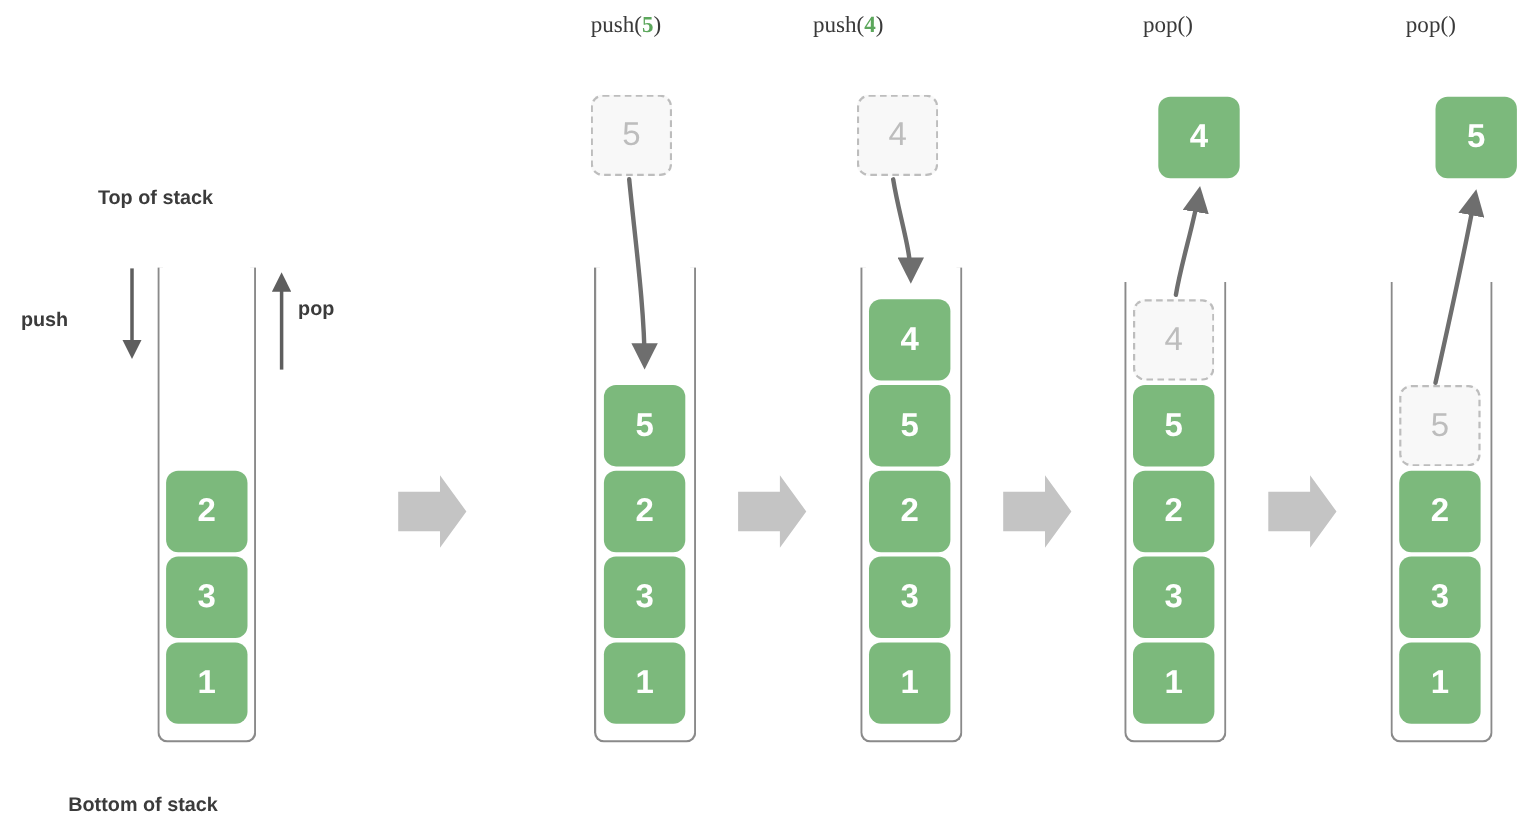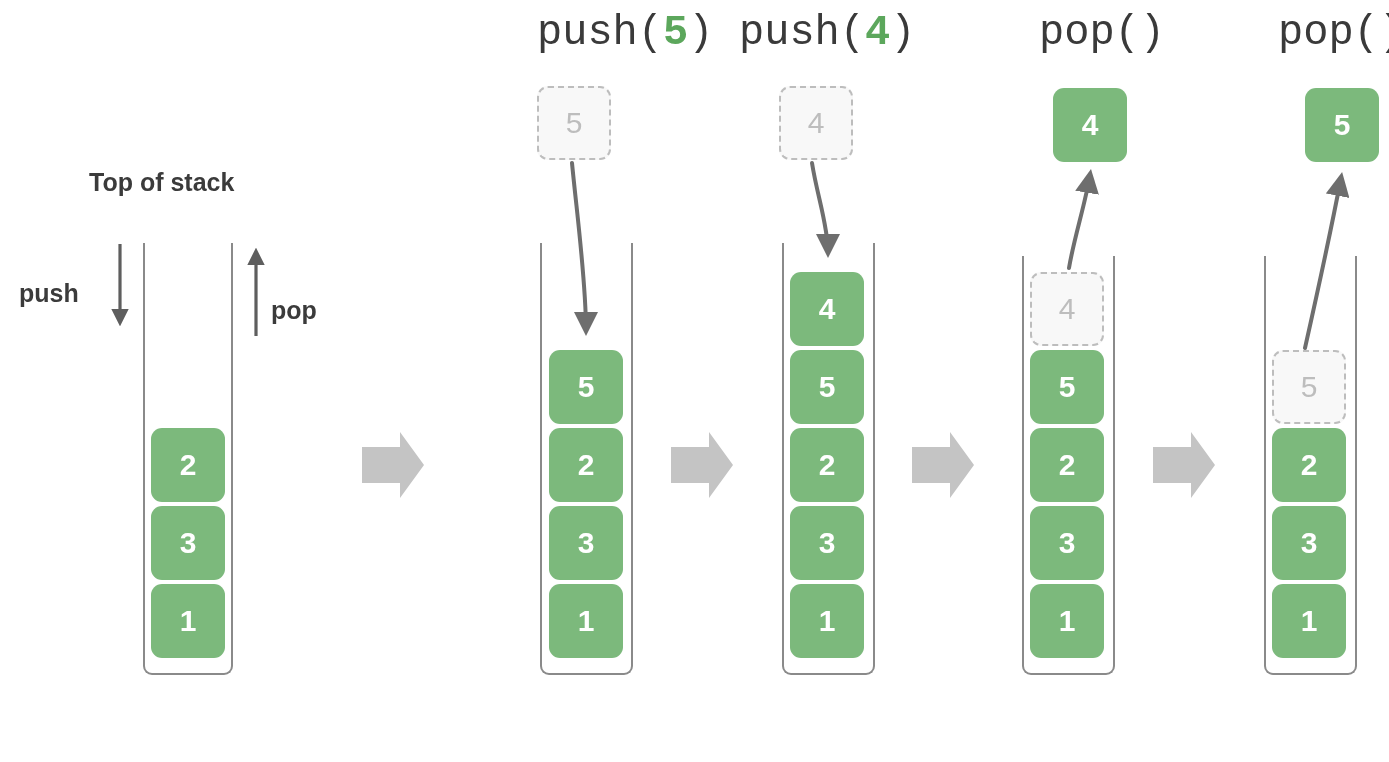--- a/index.html
+++ b/index.html
@@ -16,37 +16,37 @@
   #canvas {
     position: relative;
     width: 1389px;
     height: 762px;
     background: #ffffff;
   }
 
   
   .op-label {
     position: absolute;
-    font-family: Liberation Mono, monospace;
-    font-size: 42px;
+    font-family: Liberation Serif, serif;
+    font-size: 21px;
     color: #3a3a3a;
     white-space: nowrap;
     letter-spacing: 0px;
     line-height: 1;
   }
   .op-label .arg {
     color: #5CA75C;
     font-weight: bold;
   }
 
   .bold-label {
     position: absolute;
     font-family: "Liberation Sans", sans-serif;
     font-weight: bold;
-    font-size: 25px;
+    font-size: 18px;
     color: #3b3b3b;
     white-space: nowrap;
     line-height: 1;
   }
 
   
   .stack {
     position: absolute;
     box-sizing: border-box;
     border-left: 2.5px solid #8a8a8a;
@@ -110,24 +110,25 @@
   <div class="op-label" style="left:1039px; top:12px;">
     <span>pop(</span><span class="arg"></span><span>)</span>
   </div>
 
   <div class="op-label" style="left:1278px; top:12px;">
     <span>pop(</span><span class="arg"></span><span>)</span>
   </div>
 
   <div class="bold-label" style="left:89px; top:170px;">Top of stack</div>
 
+  <div class="bold-label" style="left:62px; top:722px;">Bottom of stack</div>
 
   <div class="bold-label" style="left:19px; top:281px;">push</div>
 
-  <div class="bold-label" style="left:271px; top:298px;">pop</div>
+  <div class="bold-label" style="left:271px; top:271px;">pop</div>
 
   <div class="stack" style="left:143px; top:243px; width:90px; height:432px;"></div>
   <div class="cell filled" style="left:151px; top:428px;">
       <span>2</span>
     </div>
   <div class="cell filled" style="left:151px; top:506px;">
       <span>3</span>
     </div>
   <div class="cell filled" style="left:151px; top:584px;">
       <span>1</span>

